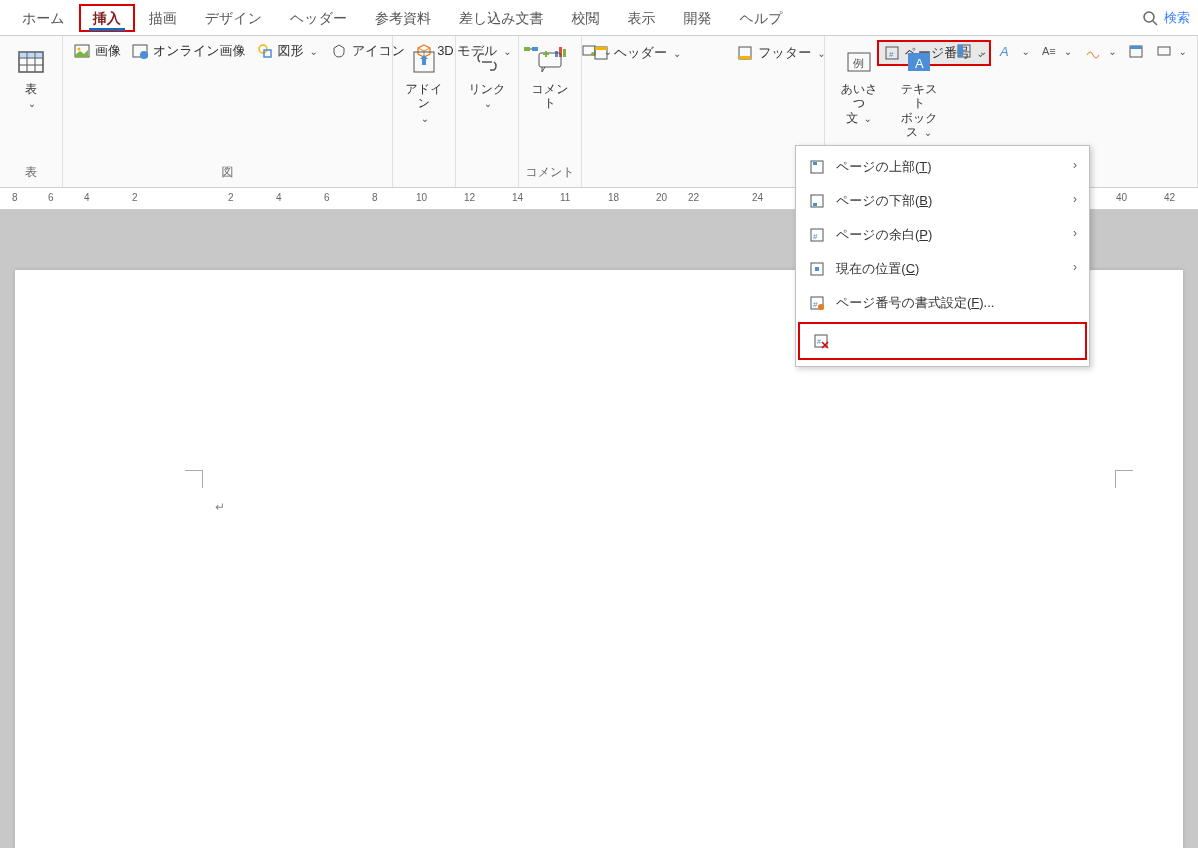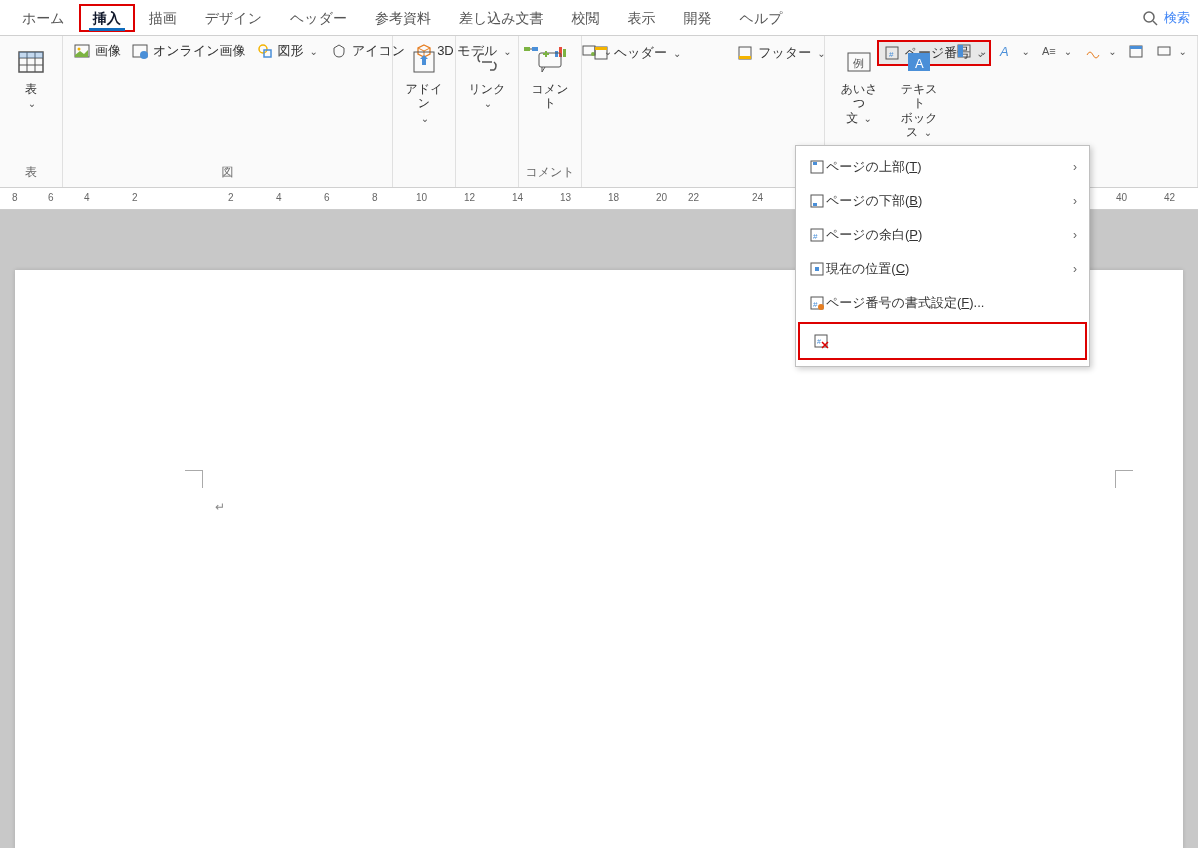--- a/index.html
+++ b/index.html
@@ -1,20 +1,20 @@
 <!DOCTYPE html>
 <html><head>
 <meta charset="utf-8">
 <style>
 * { box-sizing: border-box; margin: 0; padding: 0; font-family: "Yu Gothic UI", "Meiryo", sans-serif; }
 body { background: #f0f0f0; width: 1198px; height: 848px; overflow: hidden; font-size: 13px; color: #333; }
 
 .tabs { display: flex; align-items: center; background: #fff; border-bottom: 1px solid #d0d0d0; height: 36px; padding: 0 8px; gap: 0; }
 .tab { padding: 6px 14px 4px; cursor: pointer; font-size: 14px; color: #555; position: relative; }
-.tab.active { color: #0f172a; font-weight: 600; }
+.tab.active { color: #7f1d1d; font-weight: 600; }
 .tab.active::after { content: ""; position: absolute; left: 8px; right: 8px; bottom: -1px; height: 3px; background: #0f6cbd; }
 .tab.highlight-red { border: 2px solid #d00; padding: 4px 12px 2px; }
 .search-area { margin-left: auto; display: flex; align-items: center; gap: 6px; color: #3b82f6; }
 
 .ribbon { display: flex; background: #fafafa; border-bottom: 1px solid #d0d0d0; height: 152px; }
 .group { display: flex; flex-direction: column; border-right: 1px solid #e0e0e0; padding: 4px 6px 0; }
 .group-body { flex: 1; display: flex; align-items: flex-start; gap: 4px; }
 .group-label { text-align: center; font-size: 12px; color: #666; padding: 4px 0 6px; }
 
 .big-btn { display: flex; flex-direction: column; align-items: center; justify-content: flex-start; padding: 4px 6px; gap: 2px; min-width: 50px; cursor: pointer; }
@@ -31,21 +31,21 @@
 .ruler-inner { position: absolute; left: 0; right: 0; top: 0; bottom: 0; display: flex; align-items: center; }
 .ruler-mark { position: absolute; top: 4px; font-size: 10px; }
 
 .doc-bg { background: #c8c8c8; height: 640px; position: relative; overflow: hidden; }
 .page { position: absolute; left: 15px; top: 60px; right: 15px; bottom: 0; background: #fff; box-shadow: 0 0 4px rgba(0,0,0,0.15); }
 .page-corner-tl { position: absolute; left: 170px; top: 200px; width: 18px; height: 18px; border-left: 1px solid #aaa; border-bottom: 1px solid #aaa; transform: rotate(180deg); }
 .page-corner-tr { position: absolute; right: 50px; top: 200px; width: 18px; height: 18px; border-right: 1px solid #aaa; border-bottom: 1px solid #aaa; transform: rotate(180deg); }
 .para-mark { position: absolute; left: 200px; top: 230px; color: #888; font-size: 12px; }
 
 .dropdown-menu { position: absolute; left: 795px; top: 145px; width: 295px; background: #fff; border: 1px solid #c0c0c0; box-shadow: 2px 2px 6px rgba(0,0,0,0.2); z-index: 100; padding: 4px 0; }
-.menu-item { display: flex; align-items: center; padding: 8px 12px; cursor: pointer; font-size: 13px; }
+.menu-item { display: flex; padding: 8px 12px; gap: 10px; cursor: pointer; font-size: 13px; }
 .menu-item .mi-icon { width: 18px; height: 18px; flex: none; display: flex; align-items: center; justify-content: center; }
 .menu-item .mi-label { flex: 1; }
 .menu-item .mi-arrow { color: #666; font-size: 12px; }
 .menu-item .underline-letter { text-decoration: underline; }
 .menu-item.highlight-red-box { border: 2px solid #d00; margin: 2px; }
 
 svg { display: block; }
 </style>
 </head>
 <body>
@@ -353,21 +353,21 @@
     <span class="ruler-mark" style="left:48px">6</span>
     <span class="ruler-mark" style="left:84px">4</span>
     <span class="ruler-mark" style="left:132px">2</span>
     <span class="ruler-mark" style="left:228px">2</span>
     <span class="ruler-mark" style="left:276px">4</span>
     <span class="ruler-mark" style="left:324px">6</span>
     <span class="ruler-mark" style="left:372px">8</span>
     <span class="ruler-mark" style="left:416px">10</span>
     <span class="ruler-mark" style="left:464px">12</span>
     <span class="ruler-mark" style="left:512px">14</span>
-    <span class="ruler-mark" style="left:560px">13</span>
+    <span class="ruler-mark" style="left:560px">11</span>
     <span class="ruler-mark" style="left:608px">18</span>
     <span class="ruler-mark" style="left:656px">20</span>
     <span class="ruler-mark" style="left:688px">22</span>
     <span class="ruler-mark" style="left:752px">24</span>
     <span class="ruler-mark" style="left:1116px">40</span>
     <span class="ruler-mark" style="left:1164px">42</span>
   </div>
 </div>
 
 <div class="doc-bg">

